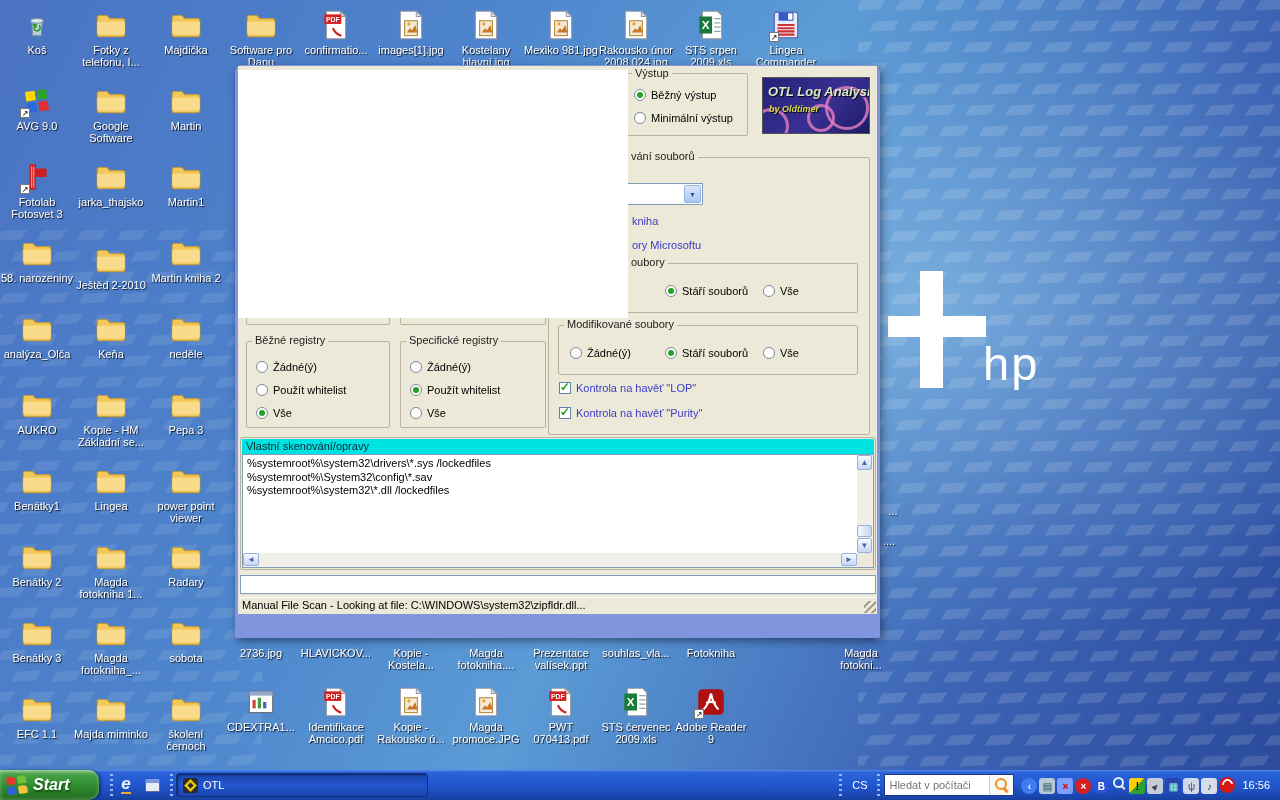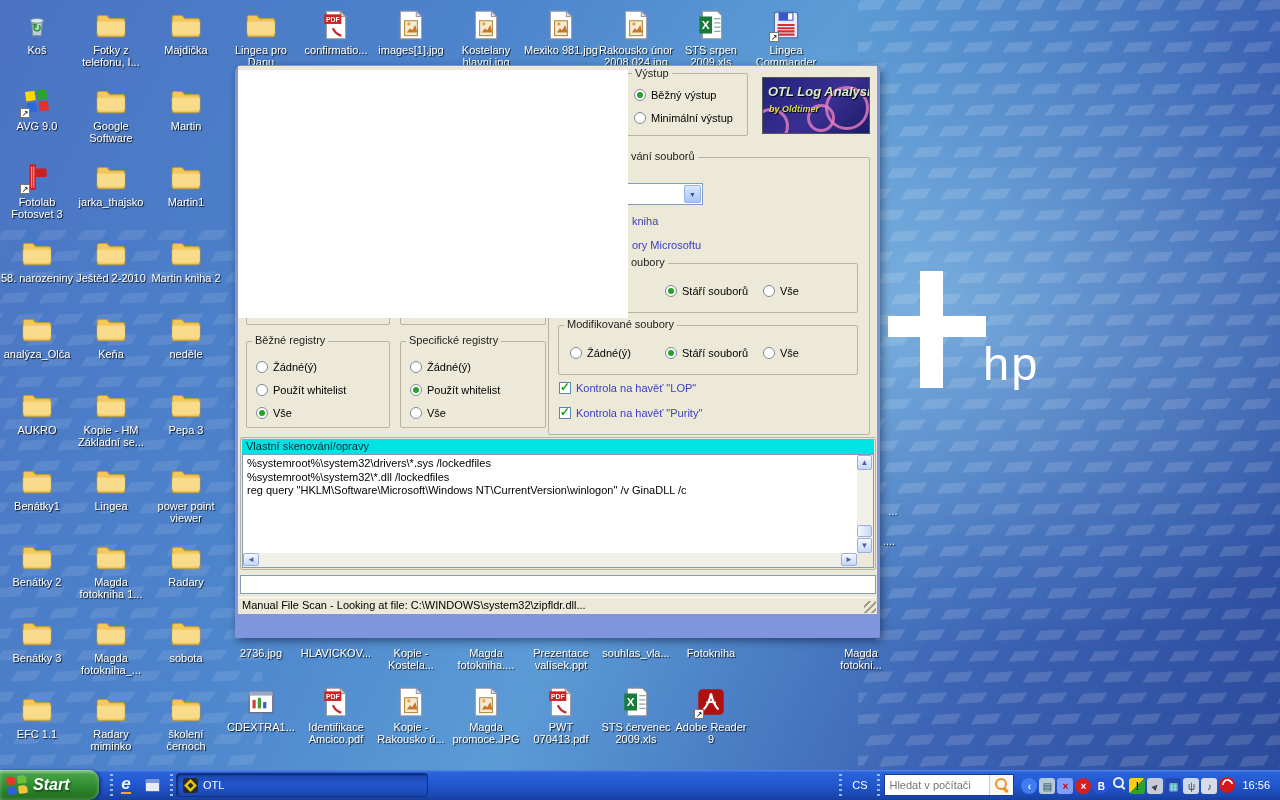--- a/index.html
+++ b/index.html
@@ -755,21 +755,21 @@
         </div>
         <div class="dlabel">Majdička</div>
       </div>
       <div class="desktop-icon" style="left: 223px; top: 8px;">
         <div class="ico">
           <svg width="34" height="34" viewBox="0 0 32 32">
             <path d="M3 9q0-2 2-2h7l3 3h12q2 0 2 2v13q0 2-2 2H5q-2 0-2-2Z" fill="#f3c85a" stroke="#c29a38"></path>
             <path d="M3 13h26v10q0 2-2 2H5q-2 0-2-2Z" fill="#f8dc8c"></path>
           </svg>
         </div>
-        <div class="dlabel">Lingea pro Danu</div>
+        <div class="dlabel">Software pro Danu</div>
       </div>
       <div class="desktop-icon" style="left: 298px; top: 8px;">
         <div class="ico">
           <svg width="34" height="34" viewBox="0 0 32 32">
             <path d="M7 3h13l5 5v21H7Z" fill="#fff" stroke="#999"></path>
             <path d="M20 3l5 5h-5Z" fill="#ddd" stroke="#999"></path>
             <rect x="5" y="6" width="16" height="9" fill="#d21f1f"></rect>
             <text x="13" y="13" font-size="6.5" fill="#fff" text-anchor="middle" font-weight="bold">PDF</text>
             <path d="M13 19q3 6 8 7" stroke="#c22" stroke-width="2" fill="none"></path>
           </svg>
@@ -910,21 +910,21 @@
       </div>
       <div class="desktop-icon" style="left: -1px; top: 236px;">
         <div class="ico">
           <svg width="34" height="34" viewBox="0 0 32 32">
             <path d="M3 9q0-2 2-2h7l3 3h12q2 0 2 2v13q0 2-2 2H5q-2 0-2-2Z" fill="#f3c85a" stroke="#c29a38"></path>
             <path d="M3 13h26v10q0 2-2 2H5q-2 0-2-2Z" fill="#f8dc8c"></path>
           </svg>
         </div>
         <div class="dlabel">58. narozeniny</div>
       </div>
-      <div class="desktop-icon" style="left: 73px; top: 236px;">
+      <div class="desktop-icon" style="left: 73px; top: 243px;">
         <div class="ico">
           <svg width="34" height="34" viewBox="0 0 32 32">
             <path d="M3 9q0-2 2-2h7l3 3h12q2 0 2 2v13q0 2-2 2H5q-2 0-2-2Z" fill="#f3c85a" stroke="#c29a38"></path>
             <path d="M3 13h26v10q0 2-2 2H5q-2 0-2-2Z" fill="#f8dc8c"></path>
           </svg>
         </div>
         <div class="dlabel">Ještěd 2-2010</div>
       </div>
       <div class="desktop-icon" style="left: 148px; top: 236px;">
         <div class="ico">
@@ -1079,21 +1079,21 @@
         </div>
         <div class="dlabel">EFC 1.1</div>
       </div>
       <div class="desktop-icon" style="left: 73px; top: 692px;">
         <div class="ico">
           <svg width="34" height="34" viewBox="0 0 32 32">
             <path d="M3 9q0-2 2-2h7l3 3h12q2 0 2 2v13q0 2-2 2H5q-2 0-2-2Z" fill="#f3c85a" stroke="#c29a38"></path>
             <path d="M3 13h26v10q0 2-2 2H5q-2 0-2-2Z" fill="#f8dc8c"></path>
           </svg>
         </div>
-        <div class="dlabel">Radary miminko</div>
+        <div class="dlabel">Majda miminko</div>
       </div>
       <div class="desktop-icon" style="left: 148px; top: 692px;">
         <div class="ico">
           <svg width="34" height="34" viewBox="0 0 32 32">
             <path d="M3 9q0-2 2-2h7l3 3h12q2 0 2 2v13q0 2-2 2H5q-2 0-2-2Z" fill="#f3c85a" stroke="#c29a38"></path>
             <path d="M3 13h26v10q0 2-2 2H5q-2 0-2-2Z" fill="#f8dc8c"></path>
           </svg>
         </div>
         <div class="dlabel">školení černoch</div>
       </div>
@@ -1309,22 +1309,22 @@
         <span class="b2">by Oldtimer</span>
       </div>
 
       <div class="overlay" style="left:0;top:4px;width:390px;height:248px"></div>
 
       <div class="grp" style="left:2px;top:371px;width:636px;height:133px"></div>
       <div class="cyanband" style="left:4px;top:373px;width:632px;height:15px">Vlastní skenování/opravy</div>
       <div class="scrollbox" style="left:4px;top:388px;width:632px;height:114px">
         <div class="textpane" id="scan-lines">
             <div class="scanline">%systemroot%\system32\drivers\*.sys /lockedfiles</div>
+            <div class="scanline">%systemroot%\System32\config\*.sav</div>
             <div class="scanline">%systemroot%\system32\*.dll /lockedfiles</div>
-            <div class="scanline">reg query "HKLM\Software\Microsoft\Windows NT\CurrentVersion\winlogon" /v GinaDLL /c</div>
           </div>
         <div class="vscroll">
           <span class="sbtn" style="left:0;top:0;width:15px;height:15px">▲</span>
           <span class="sthumb" style="left:0;bottom:16px;width:15px;height:12px"></span>
           <span class="sbtn" style="left:0;bottom:0;width:15px;height:15px">▼</span>
         </div>
         <div class="hscroll">
           <span class="sbtn" style="left:0;top:0;width:16px;height:13px">◄</span>
           <span class="sbtn" style="right:0;top:0;width:16px;height:13px">►</span>
         </div>

